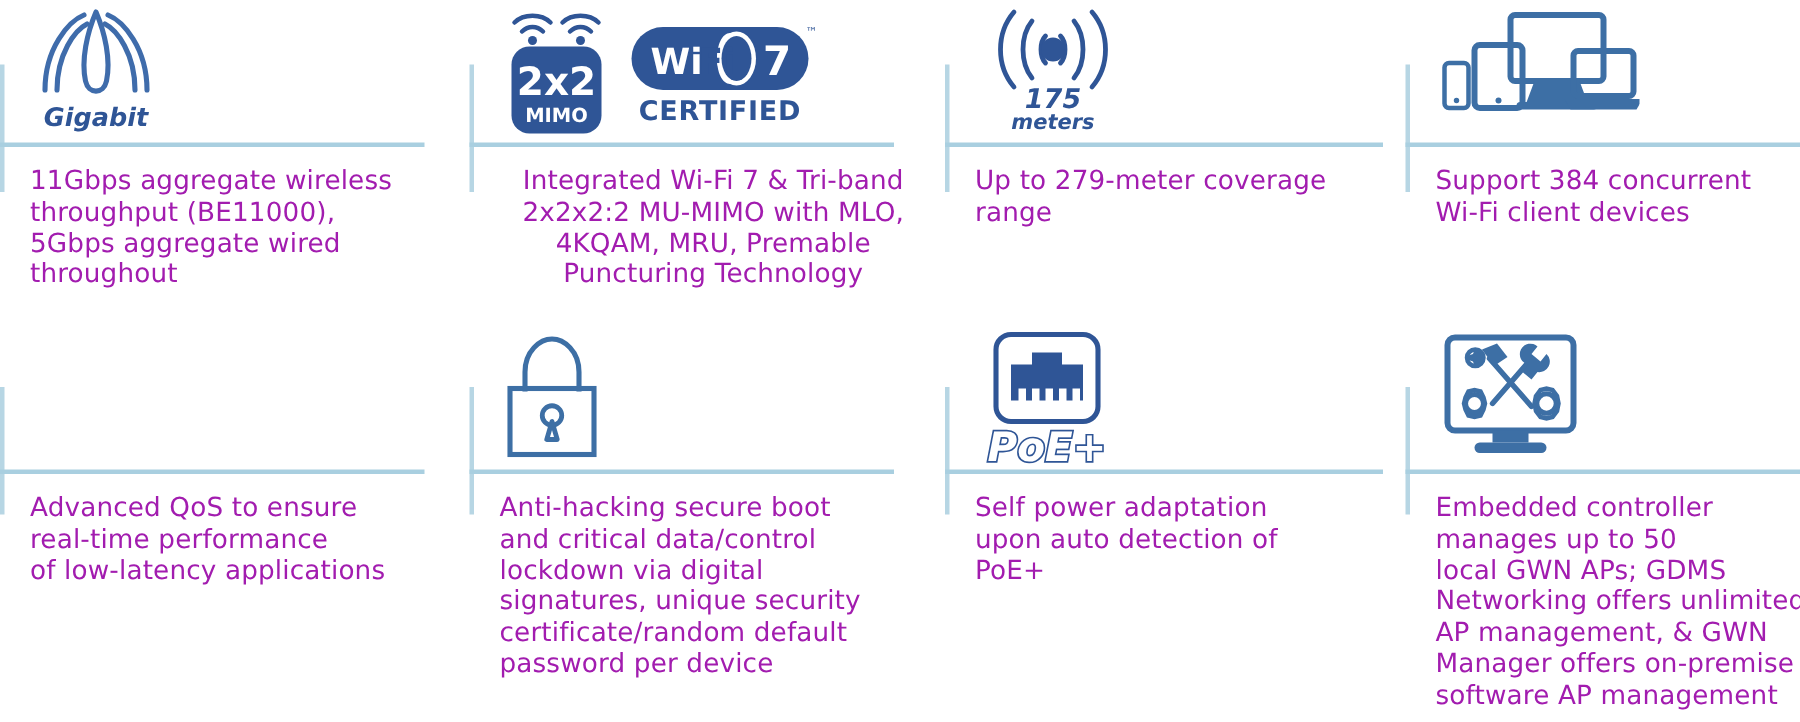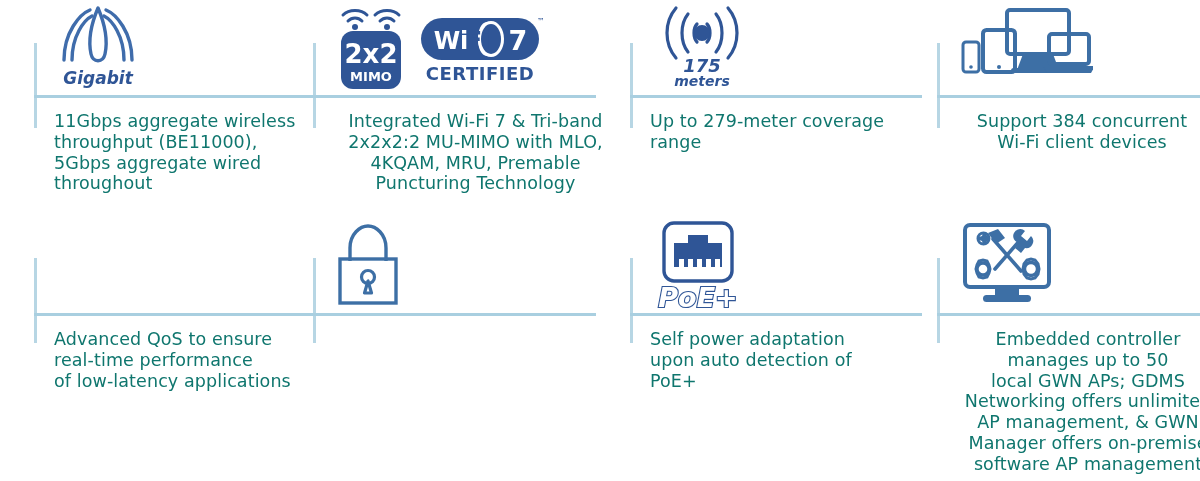--- a/index.html
+++ b/index.html
@@ -16,24 +16,24 @@
   .feature-grid {
     position: relative;
     width: 1200px;
     height: 481px;
   }
   .feature-cell {
     position: absolute;
     box-sizing: border-box;
   }
   
-  .col-1 { left: 0px;   width: 300px; margin-left: 34px; }
+  .col-1 { left: 0px;   width: 300px; }
   .col-2 { left: 313px; width: 300px; }
   .col-3 { left: 630px; width: 300px; }
-  .col-4 { left: 937px; width: 263px; text-align: center; }
+  .col-4 { left: 937px; width: 263px; }
   .row-1 { top: 0px;   height: 215px; }
   .row-2 { top: 215px; height: 266px; }
 
   
   .v-rule {
     position: absolute;
     left: 0px;
     width: 3px;
     background: #b7d6e4;
   }
@@ -56,21 +56,21 @@
   .h-rule {
     position: absolute;
     left: 0px;
     height: 3px;
     background: #a9cfe0;
   }
 
   .desc {
     position: absolute;
     left: 20px;
-    color: #0f766e;
+    color: #a21caf;
     font-size: 17.5px;
     line-height: 20.8px;
     letter-spacing: 0.1px;
     white-space: pre-line;
   }
 
   
   .svg-icon { display: block; }
 </style>
 </head>
@@ -194,20 +194,26 @@
     <div class="v-rule" style="top:43px;height:85px;"></div>
     <div class="icon-area" style="left:22px;top:6px;">
       <svg class="svg-icon" width="66" height="86" viewBox="0 0 66 86">
         <path d="M15 40 V27 C15 13, 25 5, 33 5 C41 5, 51 13, 51 27 V40" fill="none" stroke="#3d6fa5" stroke-width="3.4"></path>
         <rect x="5" y="38" width="56" height="44" fill="none" stroke="#3d6fa5" stroke-width="3.4"></rect>
         <circle cx="33" cy="56" r="6.5" fill="none" stroke="#3d6fa5" stroke-width="3.2"></circle>
         <path d="M33 60 L29.5 72 h7 z" fill="none" stroke="#3d6fa5" stroke-width="3.2" stroke-linejoin="round"></path>
       </svg>
     </div>
     <div class="h-rule" style="top:98px;width:283px;"></div>
+    <div class="desc" style="top:114px;width:290px;">Anti-hacking secure boot
+and critical data/control
+lockdown via digital
+signatures, unique security
+certificate/random default
+password per device</div>
   </div>
 
   <div class="feature-cell col-3 row-2">
     <div class="v-rule" style="top:43px;height:85px;"></div>
     <div class="icon-area" style="left:22px;top:4px;">
       <svg class="svg-icon" width="100" height="92" viewBox="0 0 100 92">
         <rect x="12" y="4" width="68" height="58" rx="10" fill="none" stroke="#2f5596" stroke-width="3.4"></rect>
         <path d="M22 48 V24 h14 v-8 h20 v8 h14 v24 z" fill="#2f5596"></path>
         <g fill="#ffffff">
           <rect x="27" y="40" width="5" height="10"></rect>

